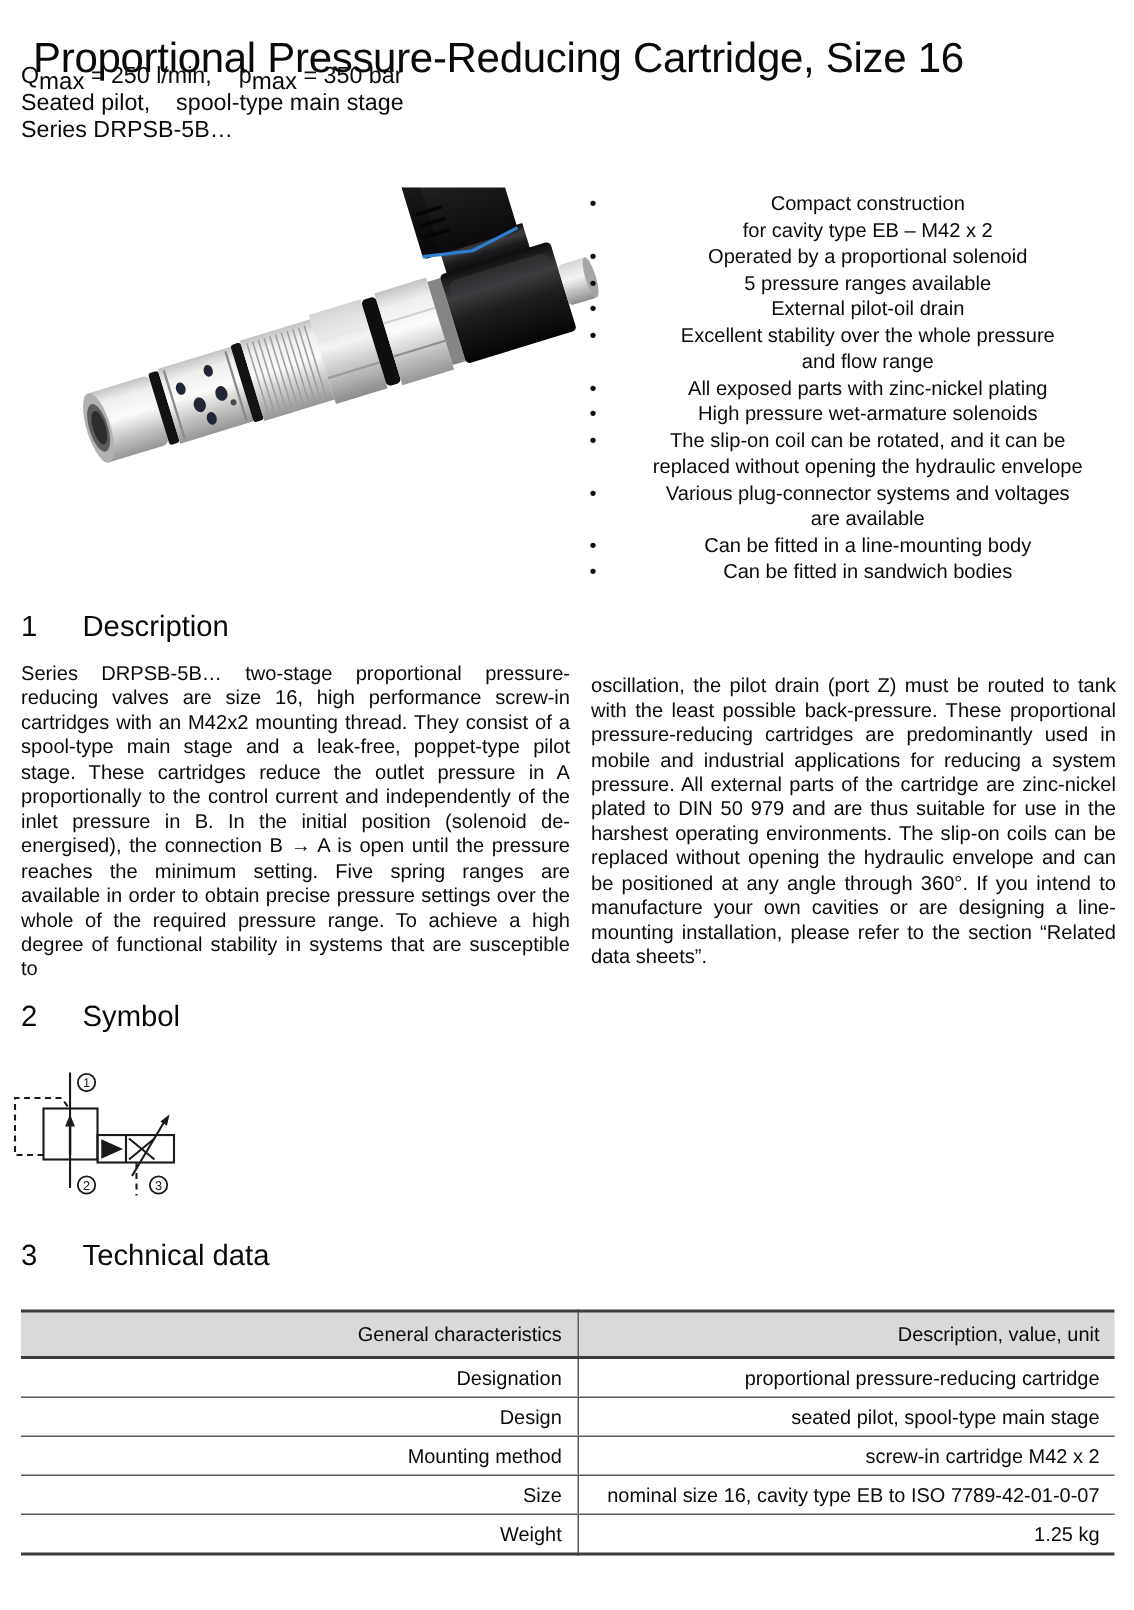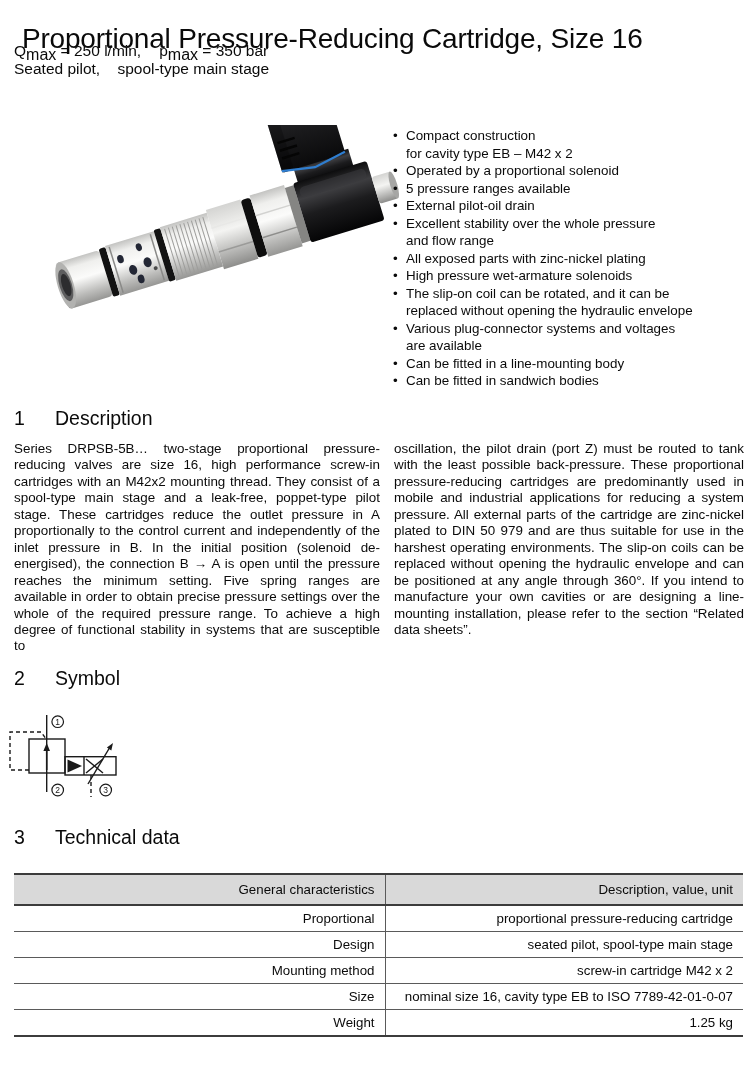--- a/index.html
+++ b/index.html
@@ -20,26 +20,26 @@
   .subtitle .gap{display:inline-block;width:18px;}
   
   .product{left:15px;top:125px;width:390px;height:280px;}
   
   .features{
     left:393px;top:127px;width:358px;margin:0;padding:0;list-style:none;
     font-size:13.4px;line-height:17.5px;color:#0a0a0a;
   }
   .features li{display:flex;}
   .features .dot{width:13px;flex:0 0 13px;}
-  .features .ft{flex:1;white-space:pre-line;}
+  .features .ft{flex:1;white-space:pre-line;text-align:center;}
   
   .sec-head{display:flex;font-size:19.5px;color:#0a0a0a;}
   .sec-head .num{width:41px;flex:0 0 41px;}
   
-  .desc-cols{left:14px;top:441px;width:730px;display:flex;gap:14px;}
+  .desc-cols{left:14px;top:441px;width:730px;display:flex;gap:14px;align-items:center;}
   .desc-col{font-size:13.4px;line-height:16.45px;text-align:justify;color:#0a0a0a;}
   .desc-col.left{width:366px;}
   .desc-col.right{width:350px;}
   
   .symbol-svg{left:0;top:700px;}
   
   .tech-table{
     left:14px;top:873px;width:729px;border-collapse:collapse;table-layout:fixed;
     font-size:13.3px;color:#0a0a0a;
     border-top:2px solid #3c3c3c;border-bottom:2px solid #3c3c3c;
@@ -55,20 +55,21 @@
   .tt-grid{display:grid;grid-template-columns:152px 1fr;row-gap:2px;}
 </style>
 </head>
 <body>
 
 <h1 class="abs title">Proportional Pressure-Reducing Cartridge, Size 16</h1>
 
 <div class="abs subtitle">
   <div class="ln"><span>Q</span><sub>max</sub><span class="ln"> = 250 l/min,</span><span class="gap"></span><span>p</span><sub>max</sub><span class="ln"> = 350 bar</span></div>
   <div class="ln">Seated pilot,    spool-type main stage</div>
+  <div class="ln">Series DRPSB-5B…</div>
 </div>
 
 <div class="abs product">
 <svg width="390" height="280" viewBox="0 0 390 280">
   <defs>
     <linearGradient id="metal" x1="0" y1="0" x2="0" y2="1">
       <stop offset="0" stop-color="#c3c3c1"></stop>
           <stop offset="0.18" stop-color="#efefed"></stop>
       <stop offset="0.45" stop-color="#fbfbfa"></stop>
           <stop offset="0.78" stop-color="#bcbcba"></stop>
@@ -280,21 +281,21 @@
       <col>
     </colgroup>
   <thead>
     <tr>
       <th>General characteristics</th>
       <th>Description, value, unit</th>
     </tr>
   </thead>
   <tbody>
     <tr>
-      <td>Proportional</td>
+      <td>Designation</td>
       <td>proportional pressure-reducing cartridge</td>
     </tr>
     <tr>
       <td>Design</td>
       <td>seated pilot, spool-type main stage</td>
     </tr>
     <tr>
       <td>Mounting method</td>
       <td>screw-in cartridge M42 x 2</td>
     </tr>

